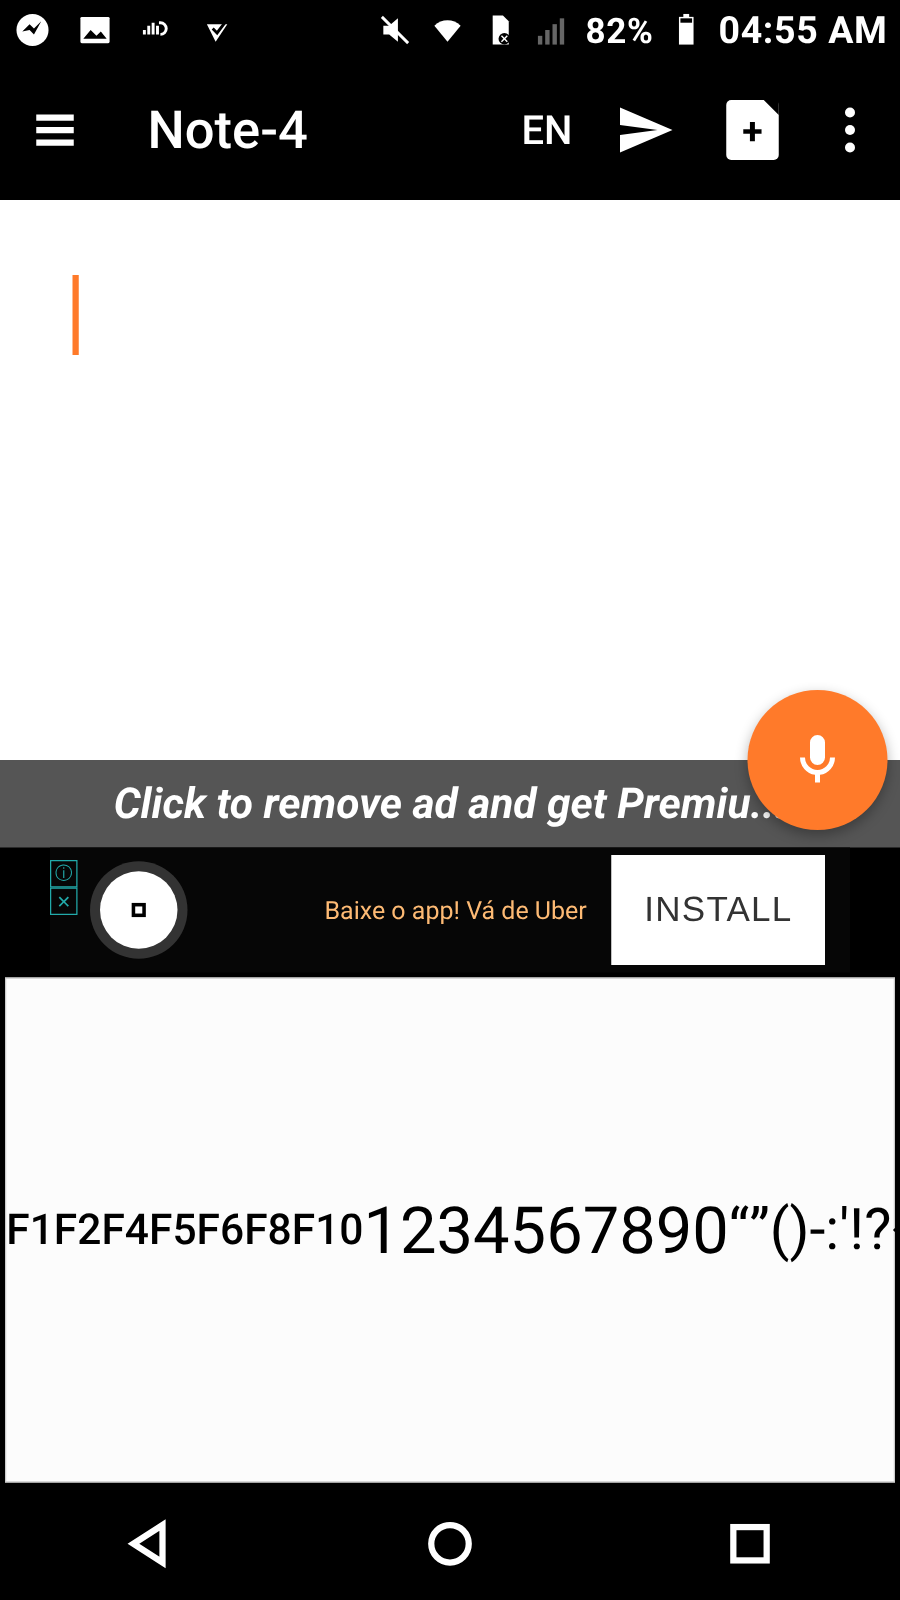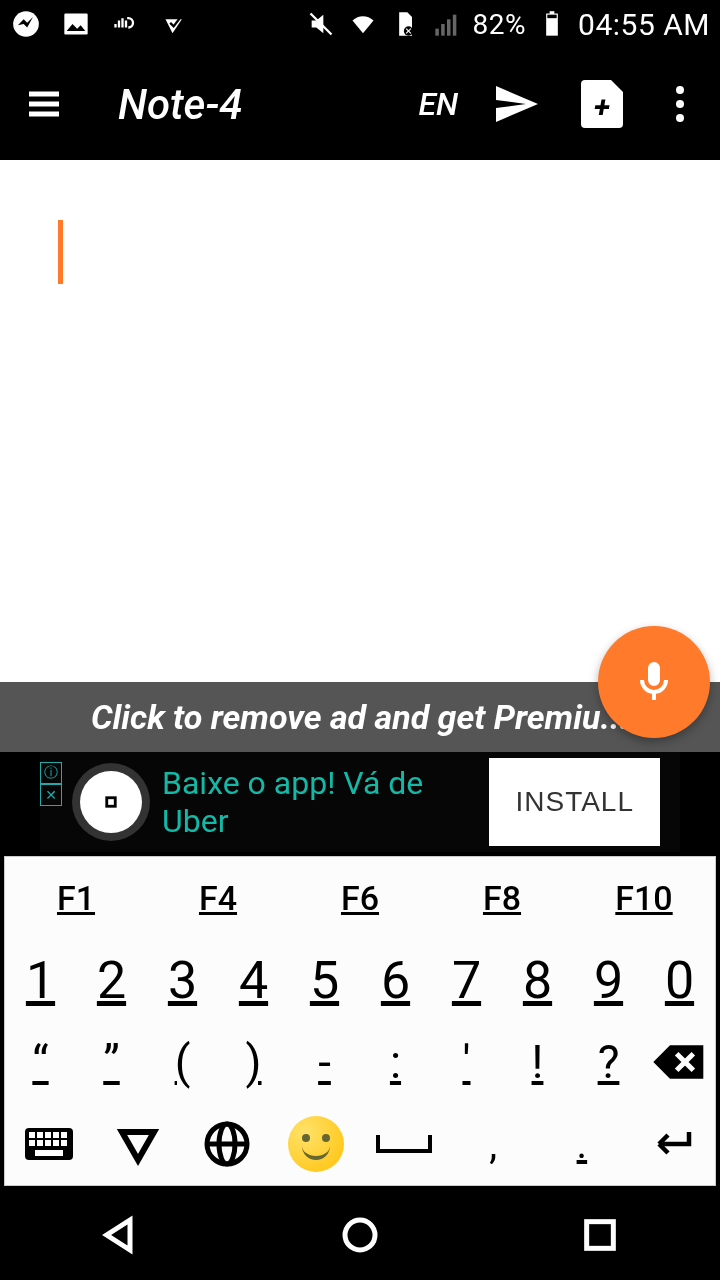--- a/index.html
+++ b/index.html
@@ -1,29 +1,29 @@
 <!DOCTYPE html>
 <html><head>
 <meta charset="utf-8">
 <style>
   * { box-sizing: border-box; margin: 0; padding: 0; }
   html, body { width: 720px; height: 1280px; overflow: hidden; font-family: Roboto, Arial, sans-serif; background: #000; }
   .root { width: 720px; height: 1280px; display: flex; flex-direction: column; background: #000; }
 
   
-  .status-bar { height: 48px; background: #000; color: #fff; display: flex; align-items: center; padding: 0 10px; font-size: 26px; }
+  .status-bar { height: 48px; background: #000; color: #fff; display: flex; align-items: center; padding: 0 10px; font-size: 26px; font-weight: bold; }
   .status-left { display: flex; align-items: center; gap: 18px; }
   .status-right { margin-left: auto; display: flex; align-items: center; gap: 10px; }
   .sb-icon { width: 32px; height: 32px; display: flex; align-items: center; justify-content: center; }
   .sb-icon svg { width: 28px; height: 28px; fill: #fff; }
   .battery-text { font-size: 28px; letter-spacing: 0.5px; }
   .clock-text { font-size: 30px; letter-spacing: 0.5px; }
 
   
-  .app-bar { height: 112px; background: #000; color: #fff; display: flex; align-items: center; padding: 0 20px; gap: 30px; font-style: italic; }
+  .app-bar { height: 112px; background: #000; color: #fff; display: flex; align-items: center; padding: 0 20px; gap: 30px; }
   .hamburger { width: 48px; height: 48px; display:flex; align-items:center; justify-content:center; }
   .hamburger svg { width: 40px; height: 40px; stroke:#fff; }
   .title { font-size: 42px; font-weight: 500; flex: 1; padding-left: 20px; }
   .lang { font-size: 32px; font-weight: 500; }
   .ab-btn { width: 56px; height: 56px; display:flex; align-items:center; justify-content:center; }
   .ab-btn svg { fill:#fff; }
   .newfile { width: 42px; height: 48px; background:#fff; border-radius:4px; position:relative; }
   .newfile::before { content:""; position:absolute; top:0; right:0; width:0; height:0; border-top:12px solid #000; border-left:12px solid transparent; }
   .newfile span { position:absolute; top:55%; left:50%; transform:translate(-50%,-50%); color:#000; font-size:30px; font-weight:bold; }
   .dots { width:40px; display:flex; flex-direction:column; align-items:center; gap:6px; }
@@ -39,25 +39,25 @@
 
   
   .premium-bar { height:70px; background:#555; color:#fff; font-size:34px; font-weight:bold; display:flex; align-items:center; justify-content:center; font-style:italic; position:relative; }
 
   
   .ad { height:100px; background:#060606; display:flex; align-items:center; padding:0 20px 0 40px; gap:20px; position:relative; margin:0 40px; }
   .ad-badge { position:absolute; left:0; top:10px; display:flex; flex-direction:column; }
   .ad-badge span { width:22px; height:22px; display:flex; align-items:center; justify-content:center; font-size:14px; color:#2aa; border:1px solid #2aa; }
   .ad-logo { width:62px; height:62px; background:#fff; border-radius:50%; display:flex; align-items:center; justify-content:center; box-shadow:0 0 0 8px #333; }
   .ad-logo svg { fill:#000; width:34px; height:34px; }
-  .ad-text { color:#14b8a6; font-size:32px; flex:1; }
+  .ad-text { color:#fdba74; font-size:20px; flex:1;text-align:right; }
   .ad-install { background:#fff; color:#333; font-size:28px; padding:28px 26px; border:none; letter-spacing:1px; }
 
   
-  .kb { height:330px; background:#fcfcfc; border:1px solid #ccc; margin:4px; display:flex; flex-direction:column;text-decoration:underline; }
+  .kb { height:404px; background:#fcfcfc; border:1px solid #ccc; margin:4px; display:flex; flex-direction:row; }
   .kb-row { flex:1; display:flex; }
   .kb-key { flex:1; display:flex; align-items:center; justify-content:center; font-size:40px; color:#000; }
   .kb-row.fn .kb-key { font-size:34px; font-weight:500; }
   .kb-row.num .kb-key { font-size:52px; }
   .kb-row.sym .kb-key { font-size:46px; }
   .kb-row.ctrl .kb-key { font-size:40px; }
   .kb-key svg { width:48px; height:48px; fill:#000; }
   .backspace svg { width:56px; height:40px; }
   .emoji-face { width:56px; height:56px; border-radius:50%; background: radial-gradient(circle at 30% 30%, #ffe26a, #ffc107); position:relative; }
   .emoji-face::before, .emoji-face::after { content:""; position:absolute; width:8px; height:8px; background:#5a3; border-radius:50%; top:18px; }
@@ -192,21 +192,23 @@
           <rect x="10" y="10" width="4" height="4" fill="#fff"></rect>
         </svg>
     </div>
     <div class="ad-text">Baixe o app! Vá de Uber</div>
     <button class="ad-install">INSTALL</button>
   </div>
 
   <div class="kb">
     <div class="kb-row fn">
       <div class="kb-key">F1</div>
+      <div class="kb-key">F2</div>
       <div class="kb-key">F4</div>
+      <div class="kb-key">F5</div>
       <div class="kb-key">F6</div>
       <div class="kb-key">F8</div>
       <div class="kb-key">F10</div>
     </div>
     <div class="kb-row num">
       <div class="kb-key">1</div>
       <div class="kb-key">2</div>
       <div class="kb-key">3</div>
       <div class="kb-key">4</div>
       <div class="kb-key">5</div>

